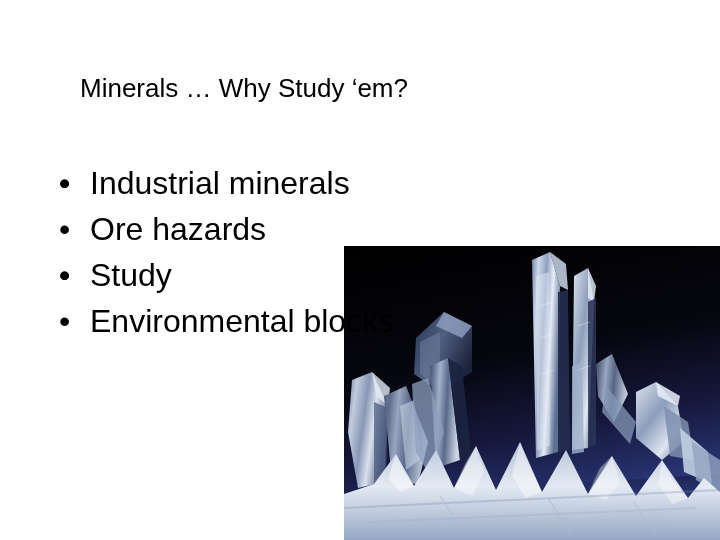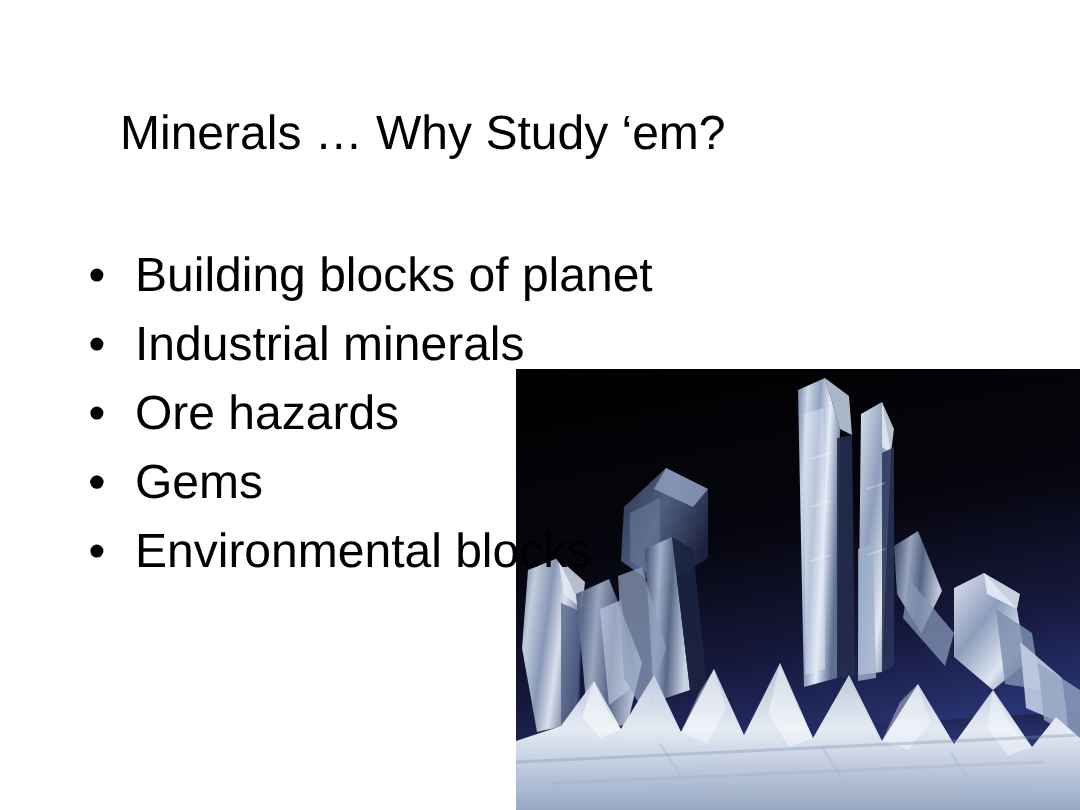--- a/index.html
+++ b/index.html
@@ -17,21 +17,21 @@
     background: #ffffff;
     overflow: hidden;
   }
 
   
   #slide-title {
     position: absolute;
     left: 80px;
     top: 64px;
     width: 580px;
-    font-size: 32px;
+    font-size: 26px;
     line-height: 48px;
     color: #000000;
     white-space: nowrap;
     letter-spacing: 0px;
   }
 
   
   #bullet-list {
     position: absolute;
     left: 56px;
@@ -75,36 +75,35 @@
 </head>
 <body>
 
 <div id="slide">
 
   <div id="slide-title">Minerals … Why Study ‘em?</div>
 
   <ul id="bullet-list">
     <li>
       <span class="bullet-mark">•</span>
-      <span>Building blocks of planet</span>
     </li>
     <li>
       <span class="bullet-mark">•</span>
       <span>Industrial minerals</span>
     </li>
     <li>
       <span class="bullet-mark">•</span>
       <span>Ore hazards</span>
     </li>
     <li>
       <span class="bullet-mark">•</span>
     </li>
     <li>
       <span class="bullet-mark">•</span>
-      <span>Gems</span>
+      <span>Study</span>
     </li>
     <li>
       <span class="bullet-mark">•</span>
       <span>Environmental blocks</span>
     </li>
   </ul>
 
   <div id="crystal-photo">
     <svg width="376" height="294" viewBox="0 0 376 294" xmlns="http://www.w3.org/2000/svg">
       <defs>

